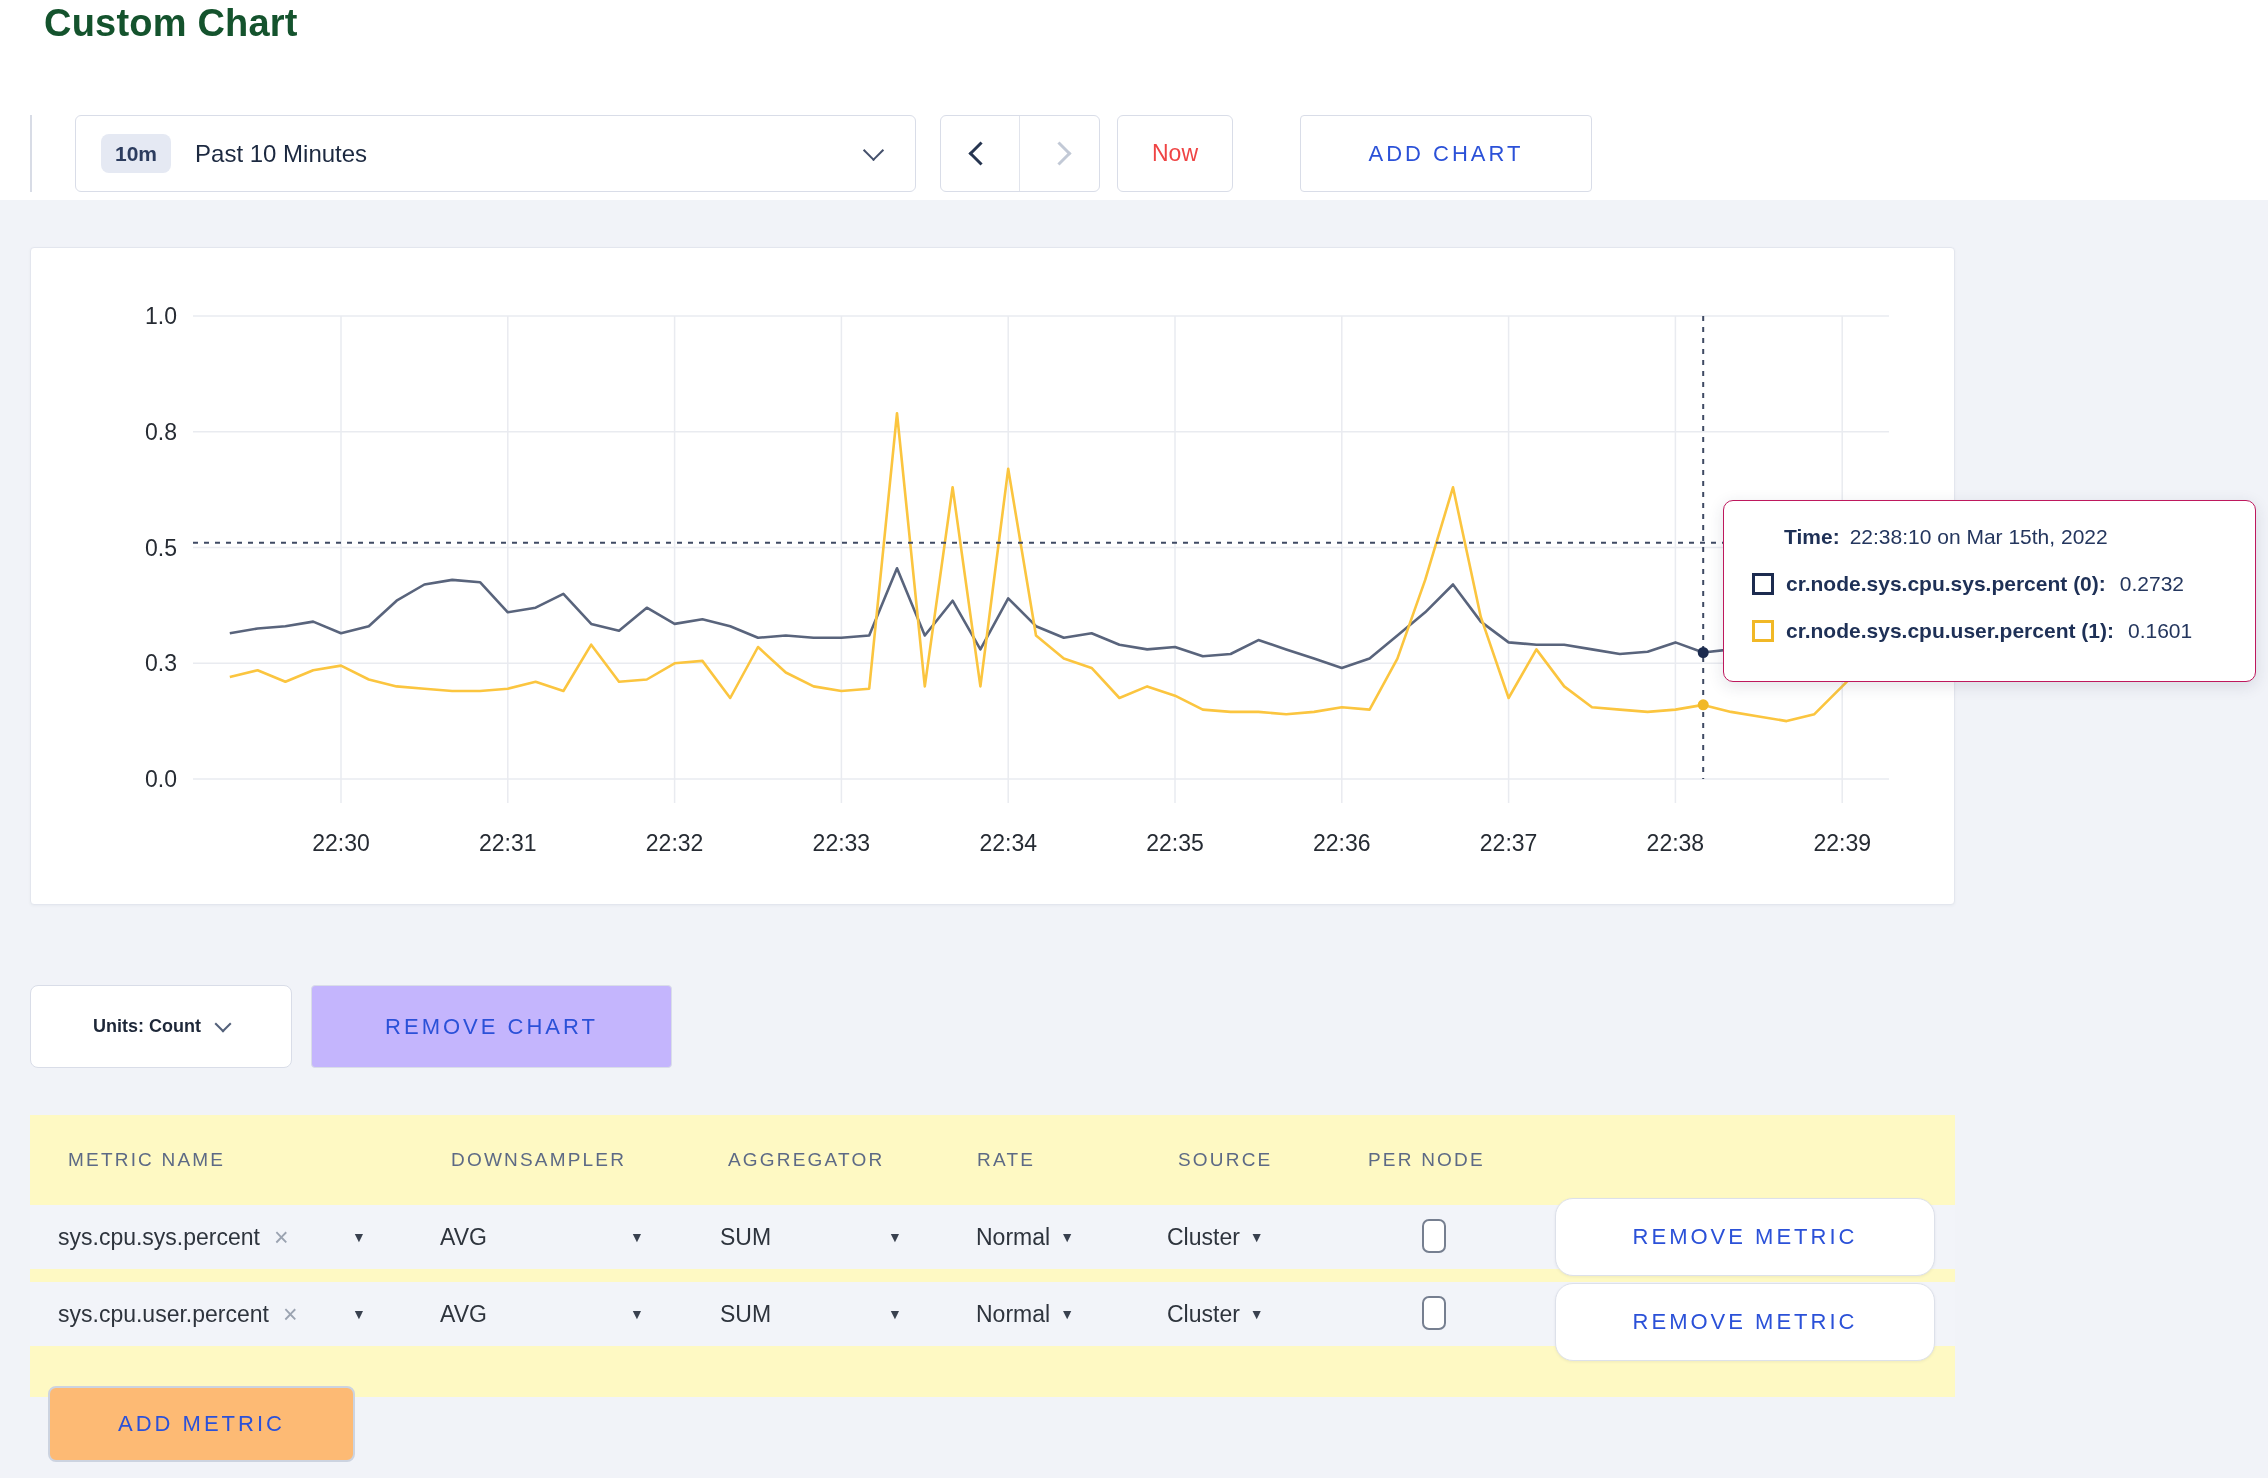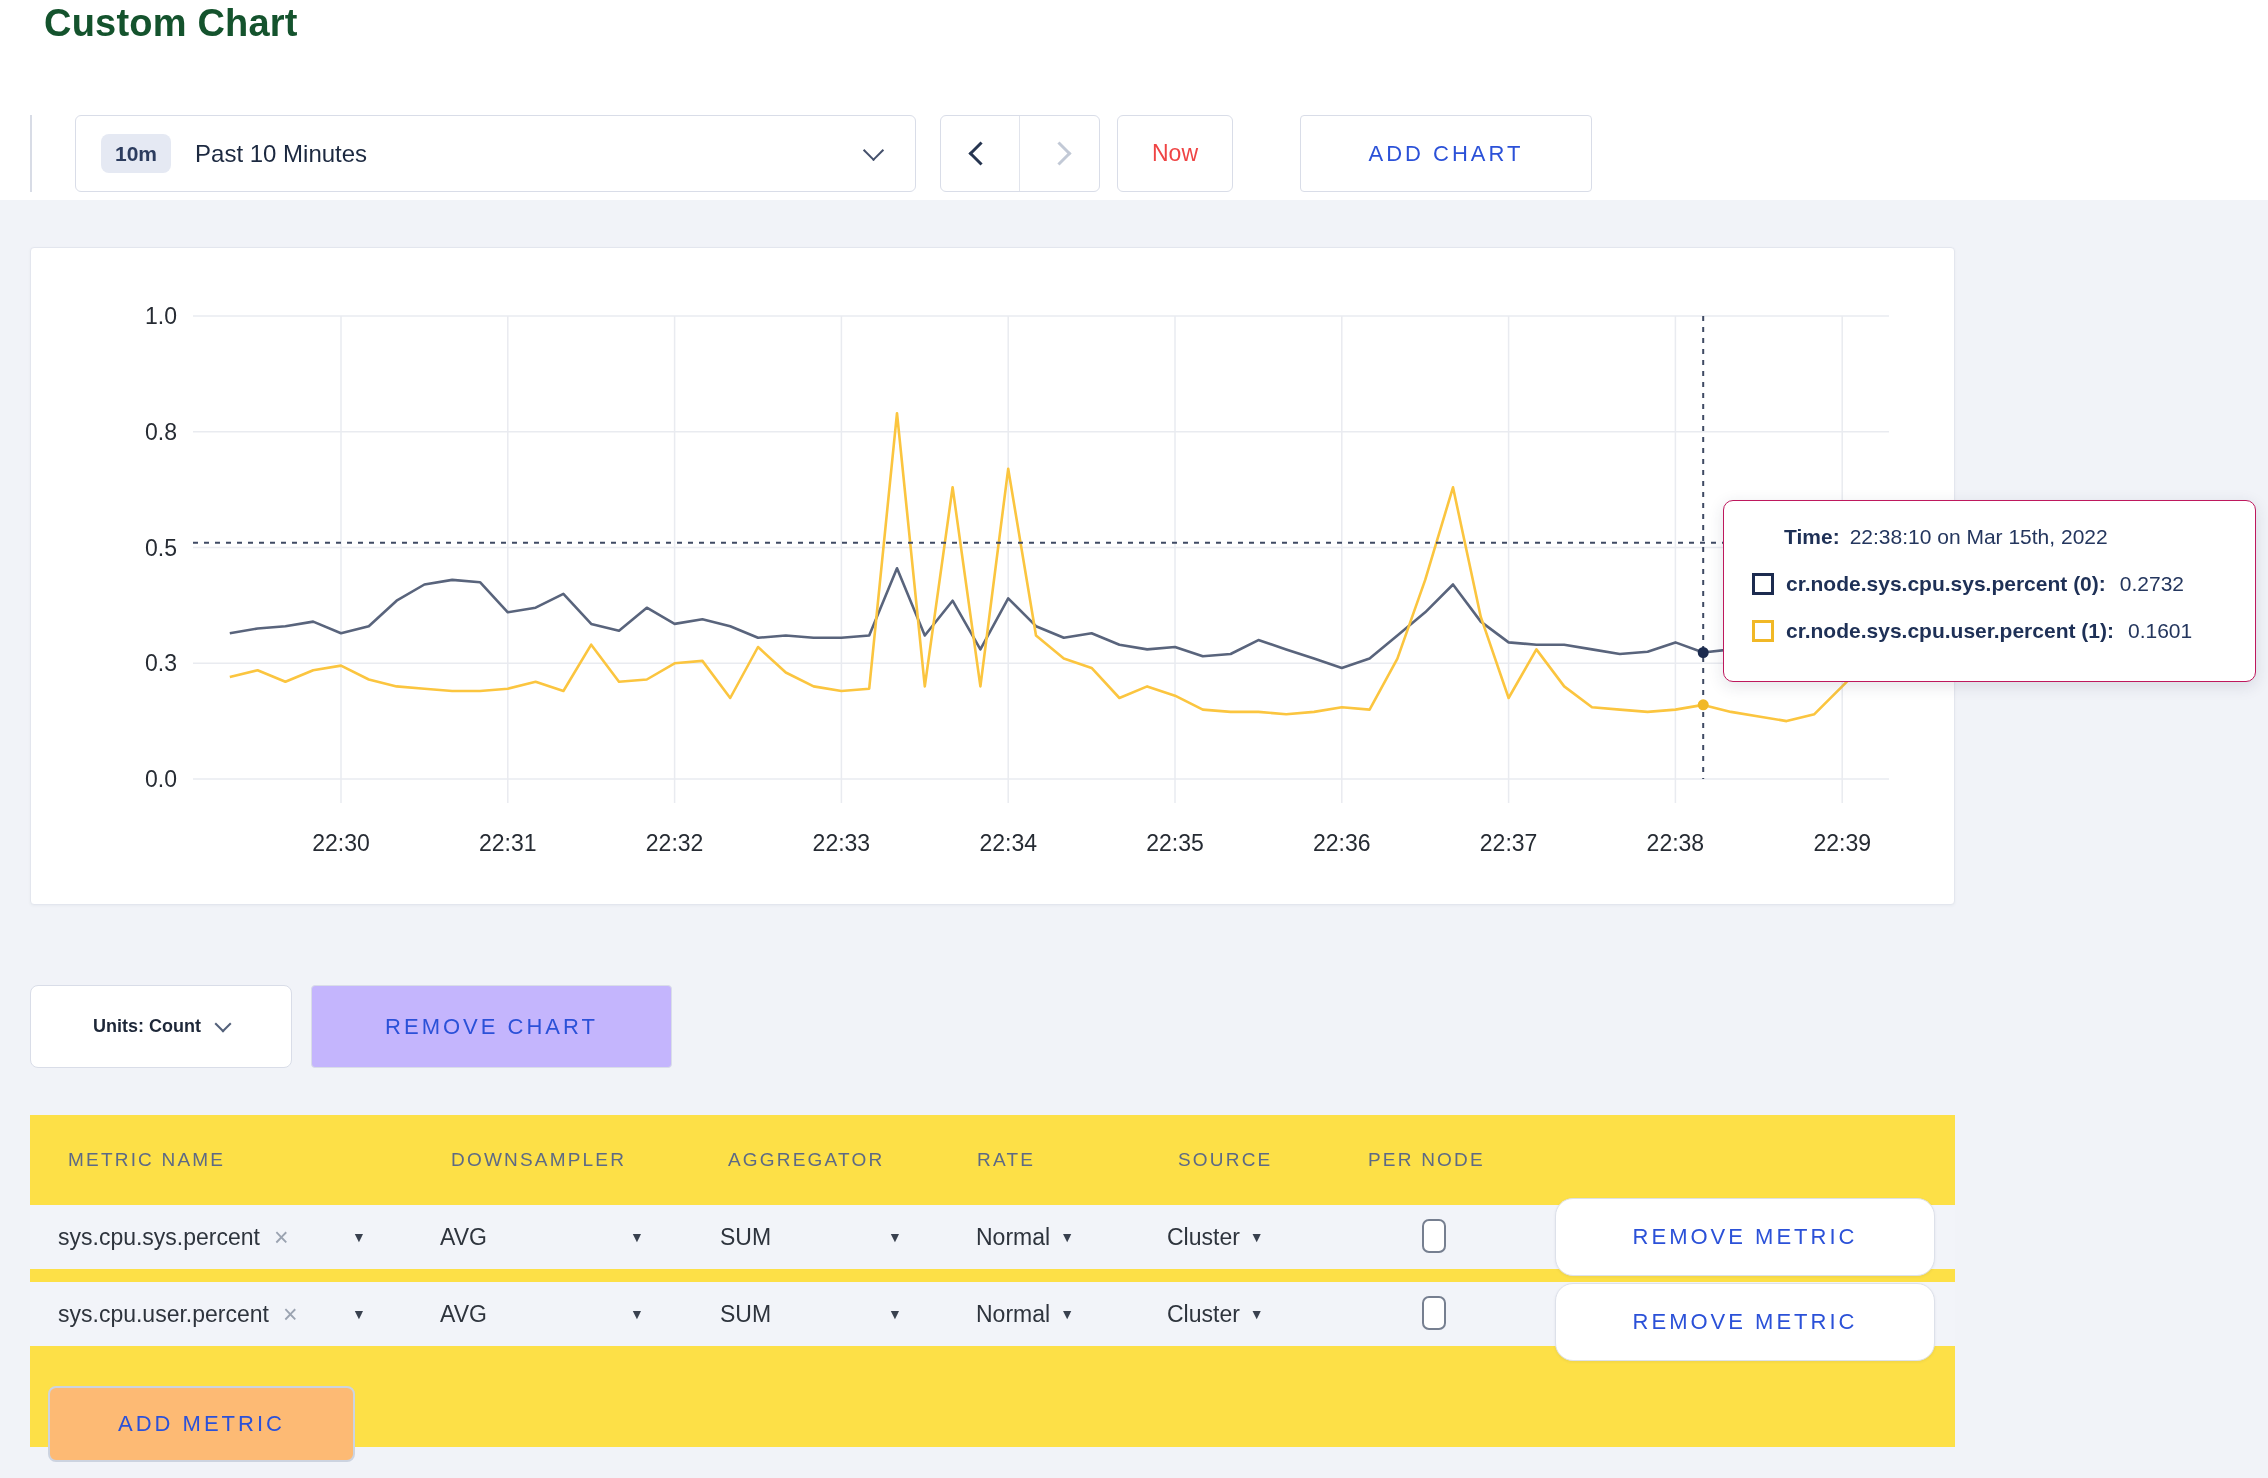--- a/index.html
+++ b/index.html
@@ -51,21 +51,21 @@
   
   .units-btn{position:absolute;left:30px;top:985px;width:262px;height:83px;box-sizing:border-box;
              background:#fff;border:1px solid #d9dde8;border-radius:8px;display:flex;align-items:center;
              justify-content:center;gap:16px;cursor:pointer;}
   .units-label{font-size:18px;font-weight:bold;color:#1d2738;}
   .chev-small{width:10px;height:10px;border-right:2.5px solid #53607a;border-bottom:2.5px solid #53607a;
               transform:rotate(45deg);margin-top:-5px;}
   .remove-chart{position:absolute;left:311px;top:985px;width:361px;height:83px;box-sizing:border-box;
                 background:#c4b5fd;border:1px solid #d9dde8;border-radius:4px;display:flex;align-items:center;cursor:pointer;}
   
-  .metrics-card{position:absolute;left:30px;top:1115px;width:1925px;height:332px;background:#fde047;}
+  .metrics-card{position:absolute;left:30px;top:1115px;width:1925px;height:282px;background:#fef9c3;}
   .th{position:absolute;top:34px;font-size:19px;letter-spacing:2.2px;color:#5d6a85;white-space:nowrap;}
   .mrow{position:absolute;left:0;width:1925px;height:64px;background:#f2f4f9;}
   .row-1{top:90px;} .row-2{top:167px;}
   .cell{position:absolute;top:0;height:64px;display:flex;align-items:center;font-size:23px;color:#2e343d;white-space:nowrap;}
   .m-x{margin-left:14px;color:#9ba3b1;font-size:25px;cursor:pointer;}
   .caret{font-size:14px;color:#39414f;}
   .cb{position:absolute;top:14px;width:24px;height:34px;box-sizing:border-box;background:#fff;
       border:2px solid #767f90;border-radius:7px;cursor:pointer;}
   .remove-metric{position:absolute;left:1525px;width:380px;height:78px;box-sizing:border-box;background:#fff;
                  border:1px solid #dde1ea;border-radius:18px;display:flex;align-items:center;

